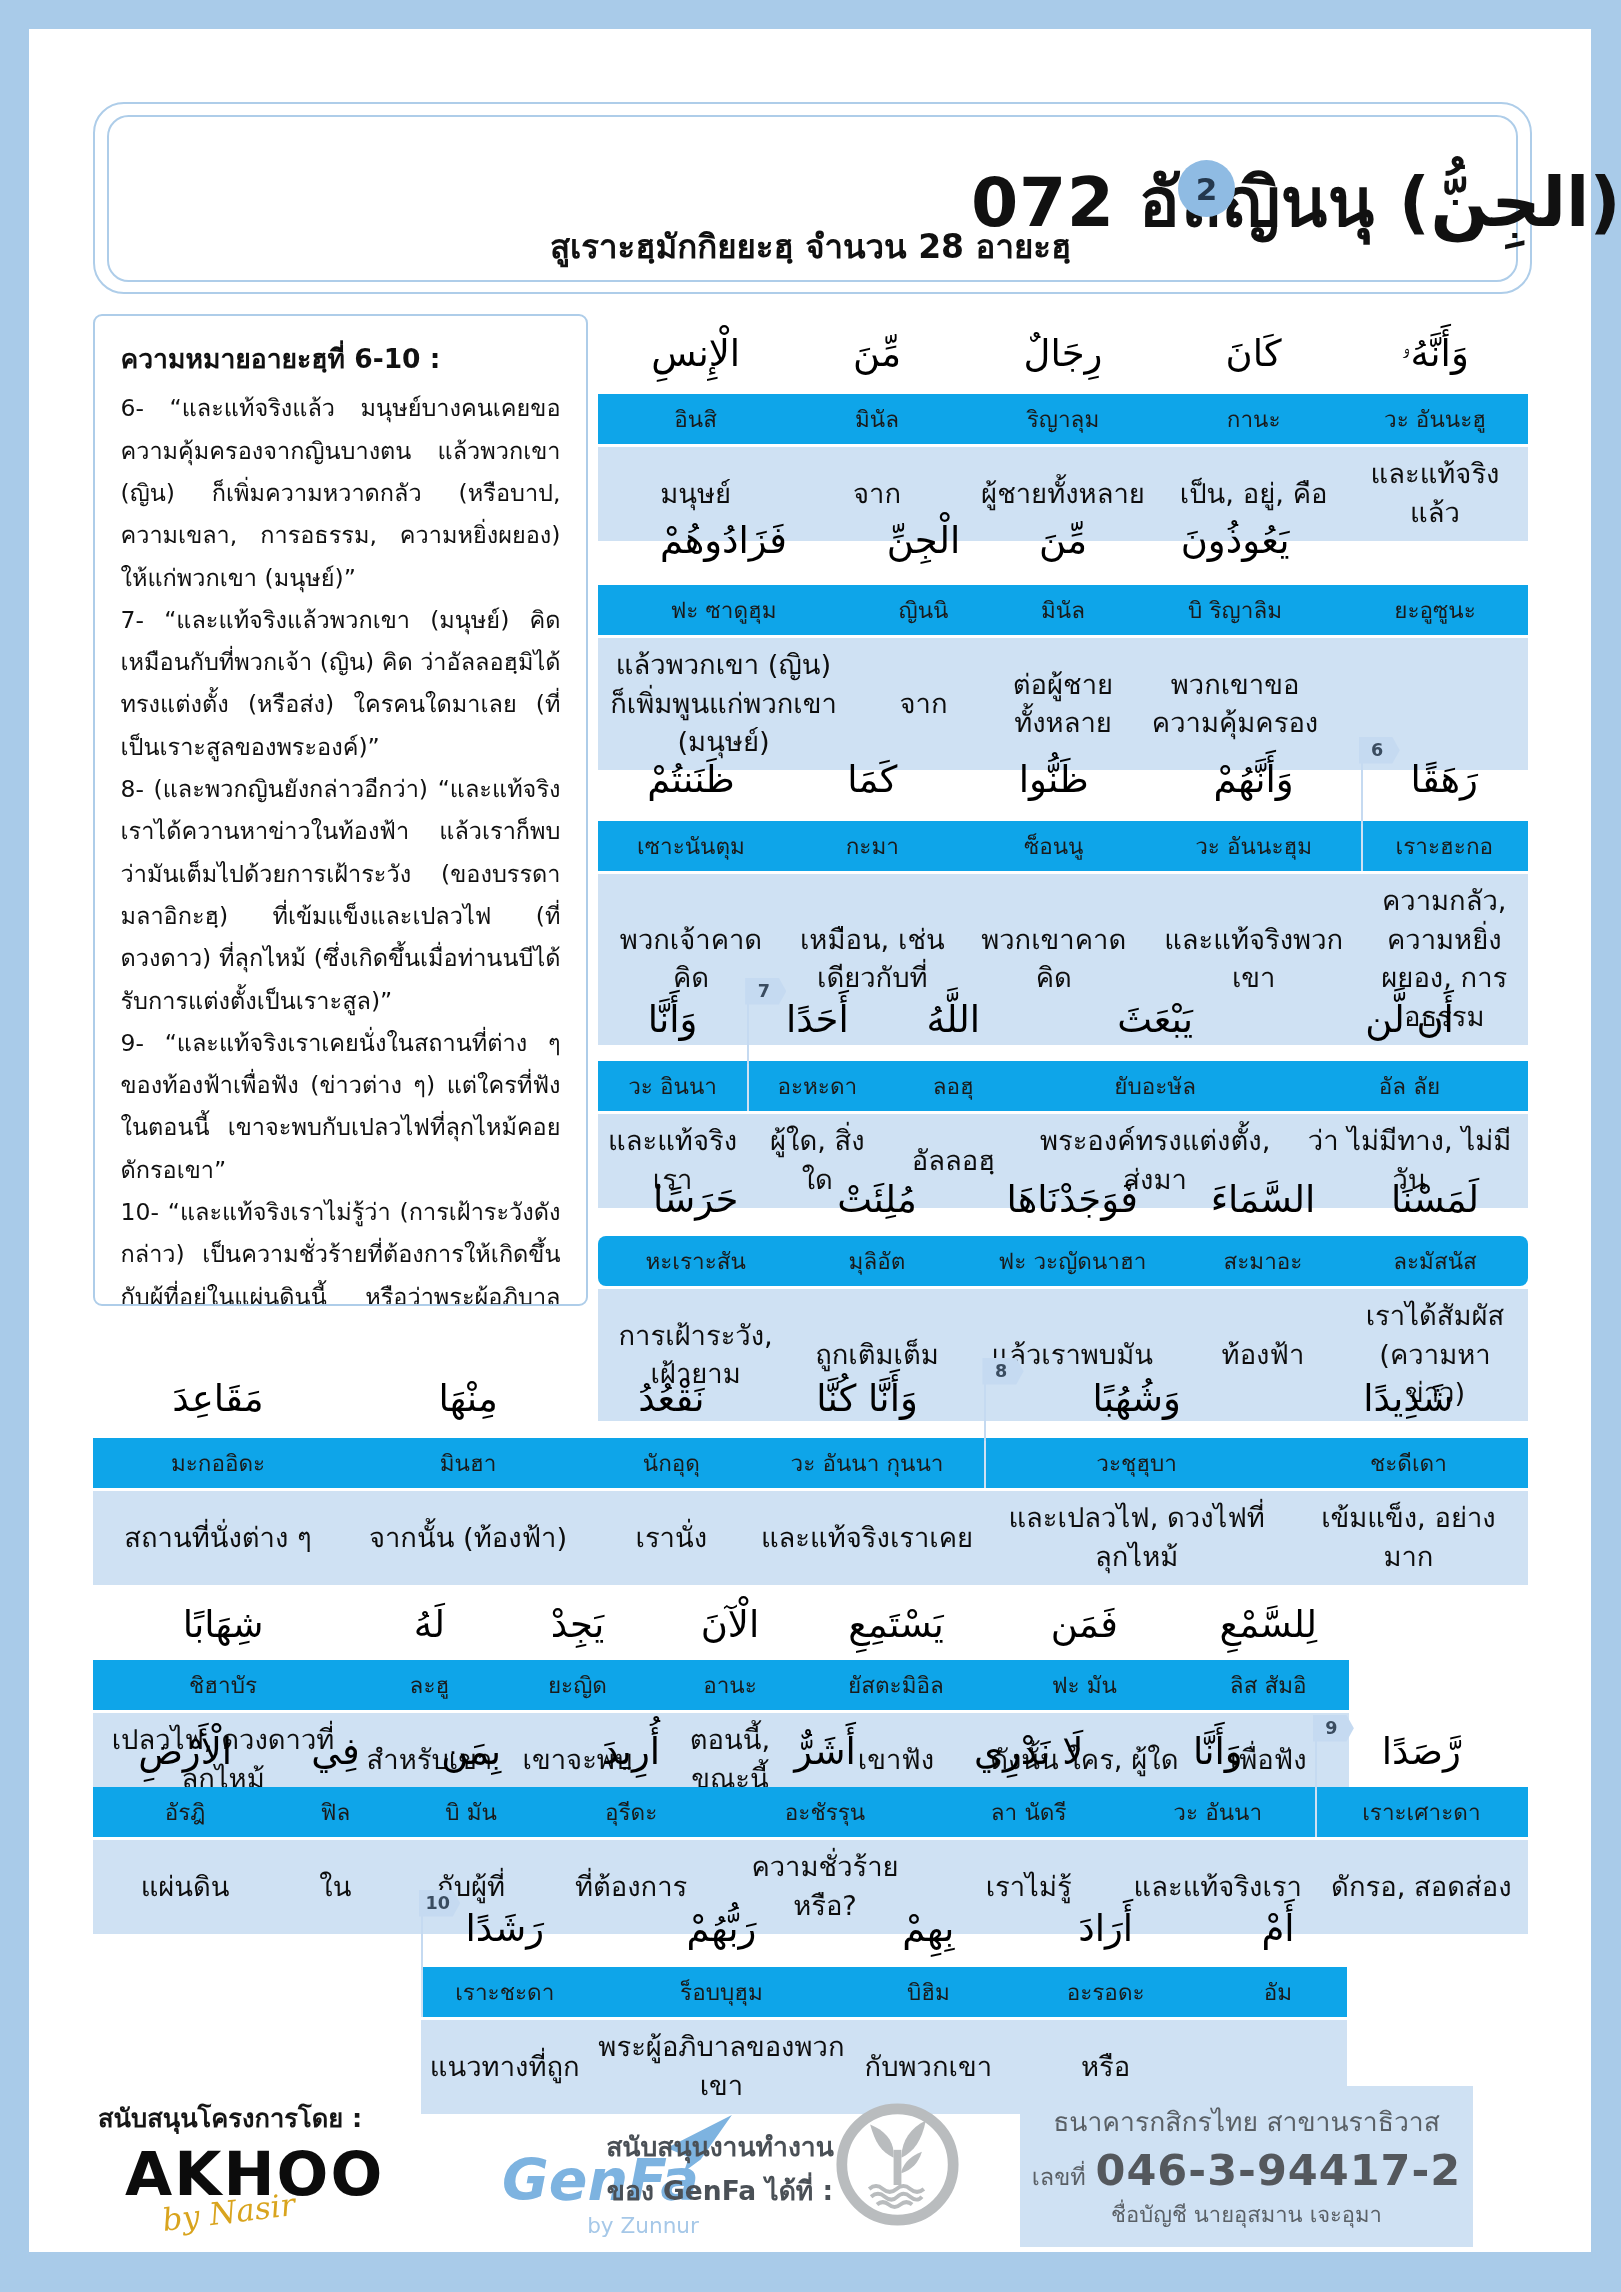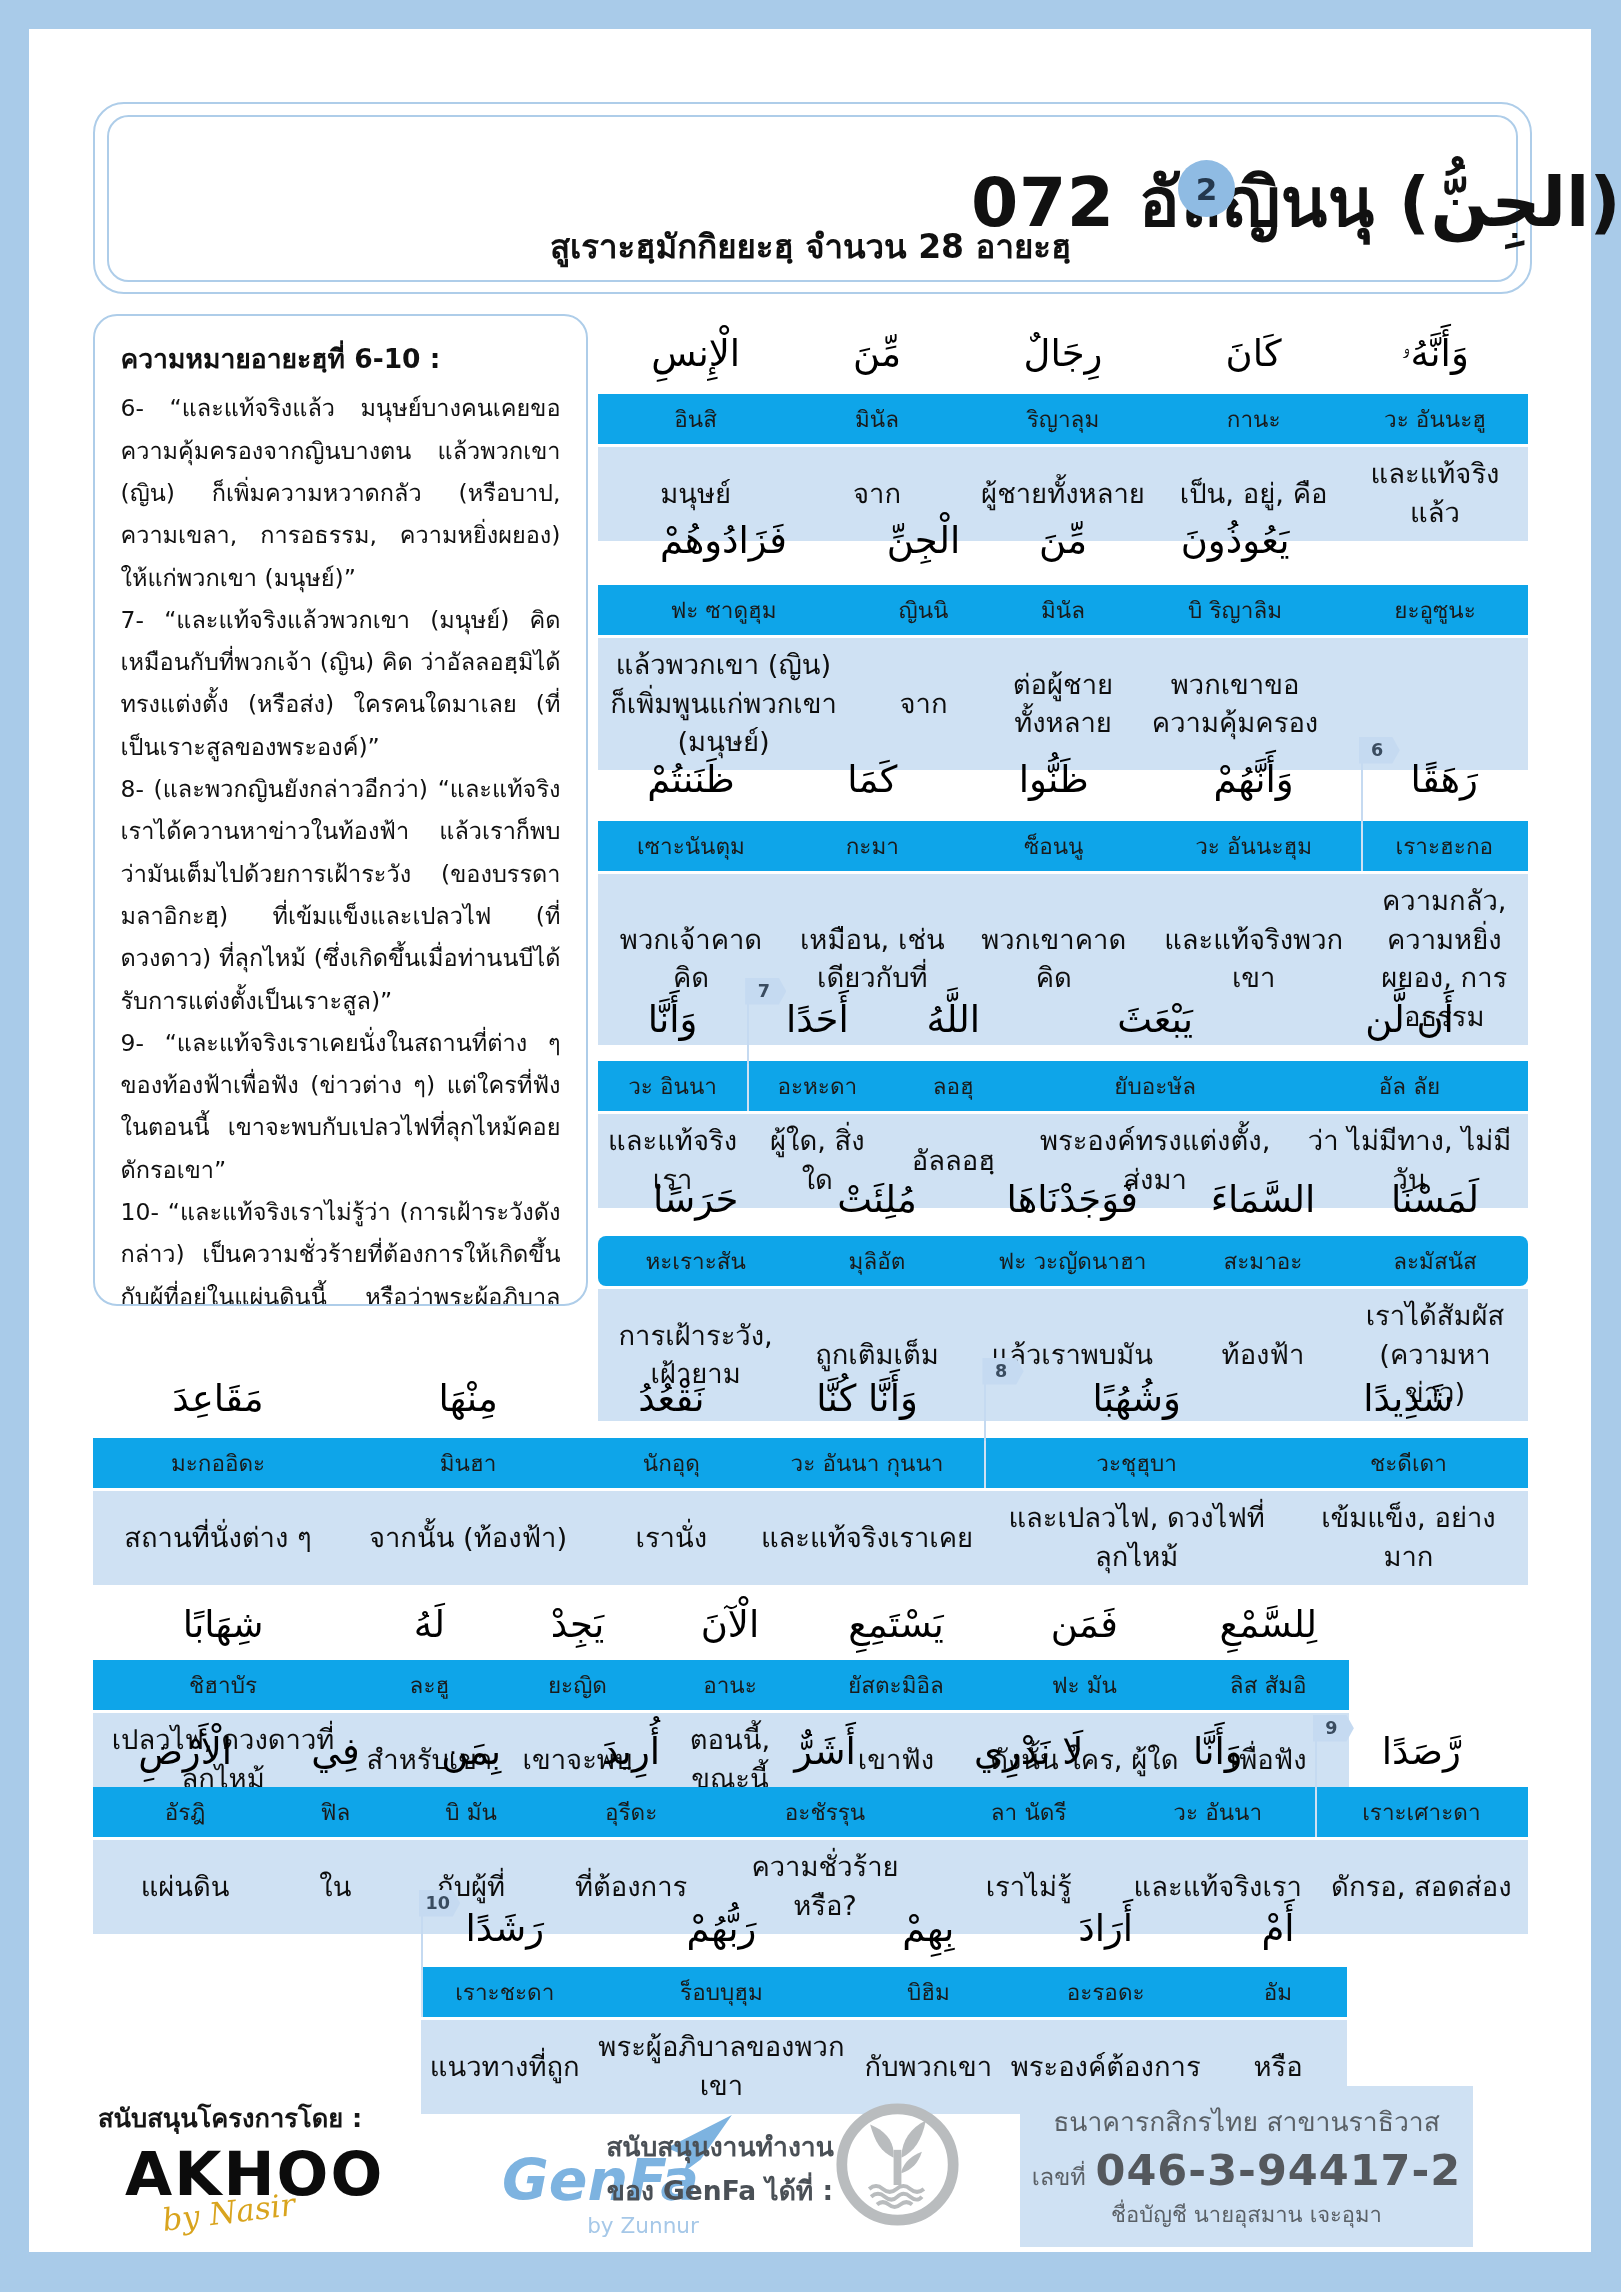--- a/index.html
+++ b/index.html
@@ -15,21 +15,21 @@
   .title{position:absolute;left:0;top:148px;width:1621px;text-align:right;
          font-size:68px;font-weight:bold;letter-spacing:0.5px;}
   .subtitle{position:absolute;left:0;top:220px;width:1621px;text-align:center;
             font-size:33px;font-weight:bold;}
   .badge{position:absolute;left:1178px;top:160px;width:57px;height:57px;border-radius:50%;
          background:#8fbbe3;color:#24384e;font-size:31px;font-weight:bold;
          display:flex;align-items:center;justify-content:center;}
 
   
   .meaning{position:absolute;left:93px;top:314px;width:495px;height:992px;box-sizing:border-box;
-           border:2.9px solid #aecde9;border-radius:24px;padding:21.6px 25.5px;overflow:hidden;background:#fff;}
+           border:2.9px solid #aecde9;border-radius:9px;padding:21.6px 25.5px;overflow:hidden;background:#fff;}
   .meaning h3{margin:0 0 7.8px 0;font-size:26.5px;font-weight:bold;}
   .meaning p{margin:0;font-size:23.5px;line-height:1.8;text-align:justify;}
 
   
   .word-row{position:absolute;}
   .line{display:grid;}
   .ar-cell{display:flex;align-items:center;justify-content:center;direction:rtl;
            font-size:37px;color:#000;position:relative;padding:0 3.9px;}
   .tl-line{background:#0ea5e9;}
   .tl-cell{display:flex;align-items:center;justify-content:center;font-size:22.5px;
@@ -302,21 +302,20 @@
           <div class="tl-cell tl-marked">เราะชะดา</div>
           <div class="tl-cell">ร็อบบุฮุม</div>
           <div class="tl-cell">บิฮิม</div>
           <div class="tl-cell">อะรอดะ</div>
           <div class="tl-cell">อัม</div>
         </div>
         <div class="line tr-line" style="grid-template-columns: 0.85fr 1.35fr 0.75fr 1.05fr 0.7fr;">
           <div class="tr-cell">แนวทางที่ถูก</div>
           <div class="tr-cell">พระผู้อภิบาลของพวกเขา</div>
           <div class="tr-cell">กับพวกเขา</div>
-          <div class="tr-cell">พระองค์ต้องการ</div>
           <div class="tr-cell">หรือ</div>
         </div>
       </div>
     </div>
 
   <div class="sponsor-label">สนับสนุนโครงการโดย :</div>
 
   <div class="akhoo">
     <div class="akhoo-name">AKHOO</div>
     <div class="akhoo-by">by Nasir</div>

